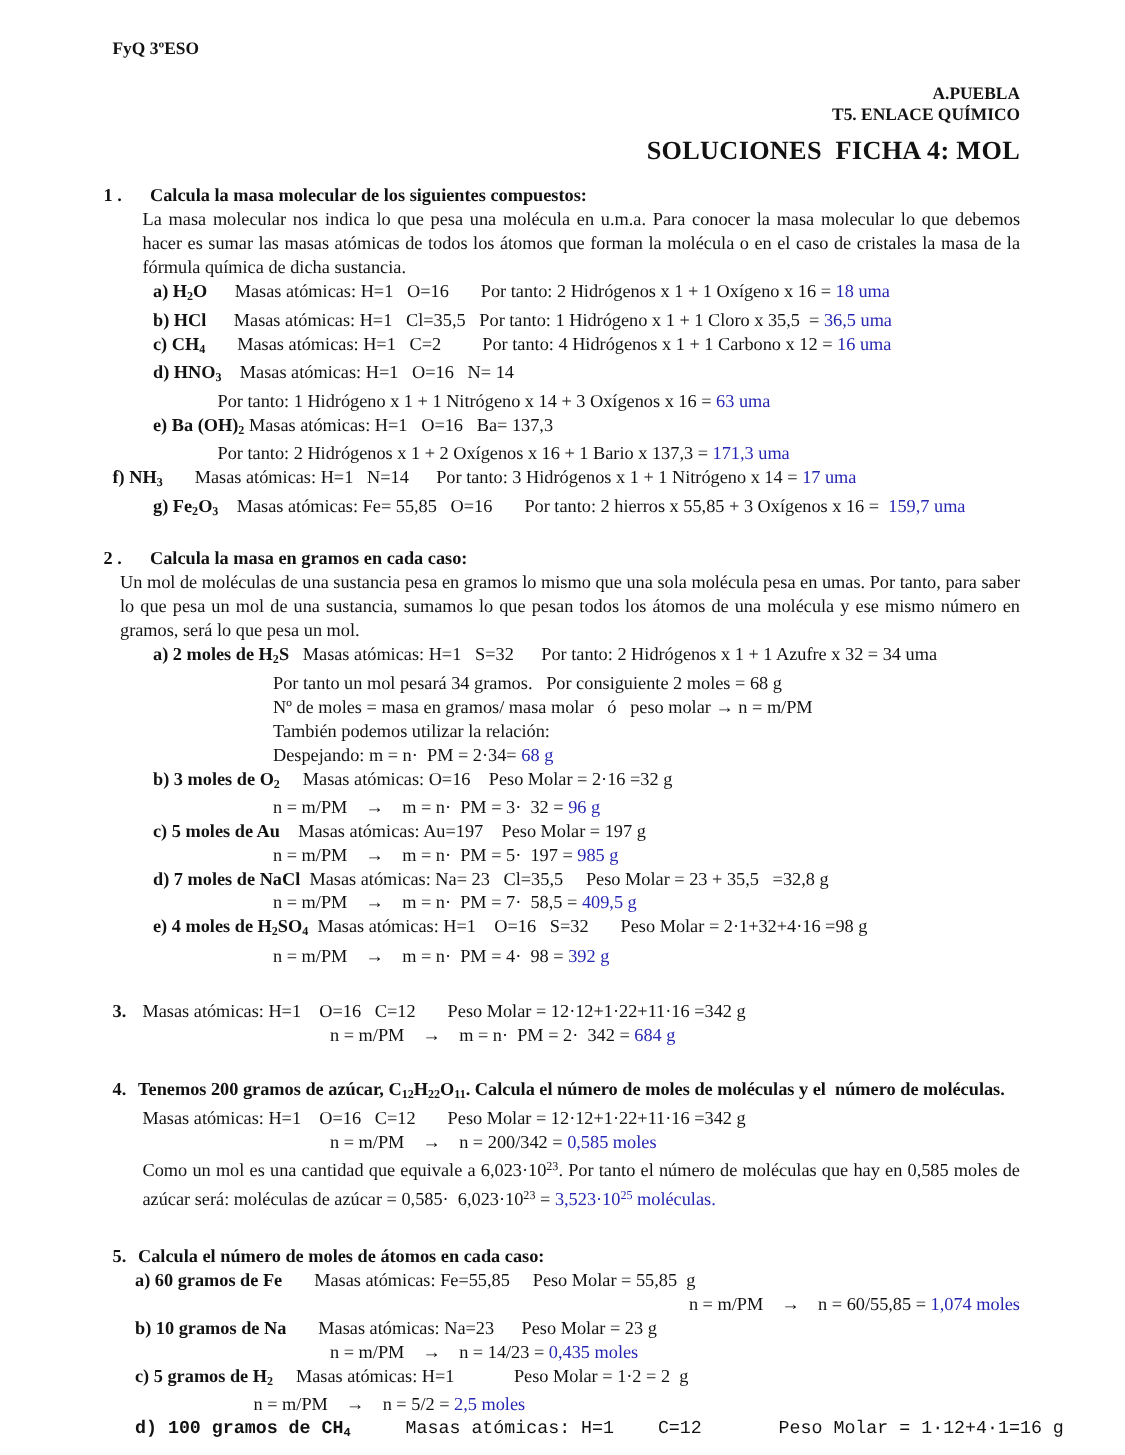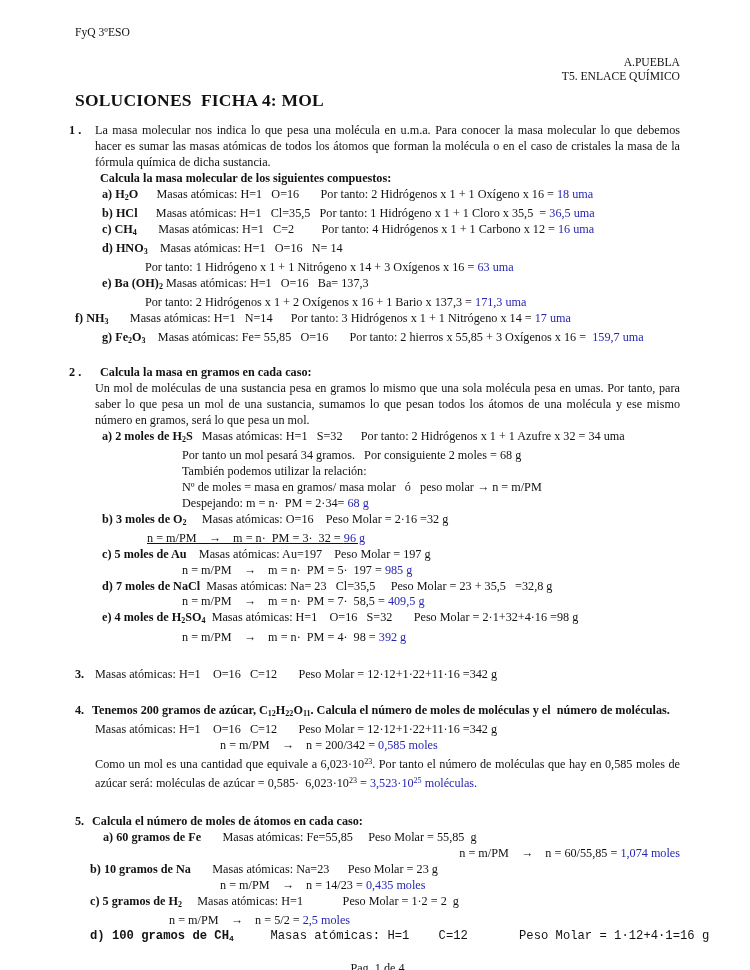--- a/index.html
+++ b/index.html
@@ -1,22 +1,22 @@
 <!DOCTYPE html>
 <html style="--ans: #2626b2;"><head>
 <meta charset="utf-8">
 <style>
   html,body{margin:0;padding:0;background:#ffffff;}
   body{width:750px;height:970px;font-family:"Liberation Serif", serif;color:#121212;}
   .page{position:relative;width:750px;height:970px;box-sizing:border-box;
         padding:26px 70px 0 75px;overflow:hidden;background:#ffffff;}
   .hdr{display:flex;justify-content:space-between;align-items:flex-start;
-       font-weight:normal;font-size:11.6px;line-height:1.25;}
+       font-weight:bold;font-size:11.6px;line-height:1.25;}
   .hdr-right{text-align:right;margin-top:30px;}
-  .title{text-align:left;font-size:17.5px;font-weight:bold;margin:5px 0 0 0;
+  .title{text-align:right;font-size:17.5px;font-weight:bold;margin:5px 0 0 0;
          white-space:pre;letter-spacing:.2px;}
   .section{position:relative;}
   .num{position:absolute;top:0;font-weight:bold;font-size:12.2px;}
   .line{white-space:pre;font-size:12.2px;line-height:15.9px;}
   .line.wrap{white-space:pre-wrap;text-align:justify;}
   .b{font-weight:bold;}
   .ans{color:var(--ans,#2626b2);}
   .sub{font-size:.66em;vertical-align:-0.28em;}
   .sup{font-size:.66em;vertical-align:.5em;}
   .footer{text-align:center;font-size:12.2px;margin-top:14px;}
@@ -31,65 +31,66 @@
       <div>A.PUEBLA</div>
       <div>T5. ENLACE QUÍMICO</div>
     </div>
   </div>
 
   <div class="title">SOLUCIONES  FICHA 4: MOL</div>
 
   <div id="sections">
       <div class="section" style="margin-top: 12px;">
         <span class="num" style="left: -6px;">1 .</span>
+        <div class="line" style="margin-left: 25px;"><span class="b">Calcula la masa molecular de los siguientes compuestos:</span></div>
         <div class="line wrap" style="margin-left: 20px;"><span>La masa molecular nos indica lo que pesa una molécula en u.m.a. Para conocer la masa molecular lo que debemos hacer es sumar las masas atómicas de todos los átomos que forman la molécula o en el caso de cristales la masa de la fórmula química de dicha sustancia.</span></div>
-        <div class="line" style="margin-left: 25px;"><span class="b">Calcula la masa molecular de los siguientes compuestos:</span></div>
         <div class="line" style="margin-left: 27px;"><span class="b">a) H</span><span class="b sub">2</span><span class="b">O</span><span>      Masas atómicas: H=1   O=16       Por tanto: 2 Hidrógenos x 1 + 1 Oxígeno x 16 = </span><span class="ans">18 uma</span></div>
         <div class="line" style="margin-left: 27px;"><span class="b">b) HCl</span><span>      Masas atómicas: H=1   Cl=35,5   Por tanto: 1 Hidrógeno x 1 + 1 Cloro x 35,5  = </span><span class="ans">36,5 uma</span></div>
         <div class="line" style="margin-left: 27px;"><span class="b">c) CH</span><span class="b sub">4</span><span>       Masas atómicas: H=1   C=2         Por tanto: 4 Hidrógenos x 1 + 1 Carbono x 12 = </span><span class="ans">16 uma</span></div>
         <div class="line" style="margin-left: 27px;"><span class="b">d) HNO</span><span class="b sub">3</span><span>    Masas atómicas: H=1   O=16   N= 14</span></div>
         <div class="line" style="margin-left: 70px;"><span>Por tanto: 1 Hidrógeno x 1 + 1 Nitrógeno x 14 + 3 Oxígenos x 16 = </span><span class="ans">63 uma</span></div>
         <div class="line" style="margin-left: 27px;"><span class="b">e) Ba (OH)</span><span class="b sub">2</span><span> Masas atómicas: H=1   O=16   Ba= 137,3</span></div>
         <div class="line" style="margin-left: 70px;"><span>Por tanto: 2 Hidrógenos x 1 + 2 Oxígenos x 16 + 1 Bario x 137,3 = </span><span class="ans">171,3 uma</span></div>
         <div class="line" style=""><span class="b">f) NH</span><span class="b sub">3</span><span>       Masas atómicas: H=1   N=14      Por tanto: 3 Hidrógenos x 1 + 1 Nitrógeno x 14 = </span><span class="ans">17 uma</span></div>
         <div class="line" style="margin-left: 27px;"><span class="b">g) Fe</span><span class="b sub">2</span><span class="b">O</span><span class="b sub">3</span><span>    Masas atómicas: Fe= 55,85   O=16       Por tanto: 2 hierros x 55,85 + 3 Oxígenos x 16 =  </span><span class="ans">159,7 uma</span></div>
       </div>
       <div class="section" style="margin-top: 16px;">
         <span class="num" style="left: -6px;">2 .</span>
         <div class="line" style="margin-left: 25px;"><span class="b">Calcula la masa en gramos en cada caso:</span></div>
-        <div class="line wrap" style="margin-left: 20px;"><span>Un mol de moléculas de una sustancia pesa en gramos lo mismo que una sola molécula pesa en umas. Por tanto, para saber lo que pesa un mol de una sustancia, sumamos lo que pesan todos los átomos de una molécula y ese mismo número en gramos, será lo que pesa un mol.</span></div>
+        <div class="line wrap" style="margin-left: 5px;"><span>Un mol de moléculas de una sustancia pesa en gramos lo mismo que una sola molécula pesa en umas. Por tanto, para saber lo que pesa un mol de una sustancia, sumamos lo que pesan todos los átomos de una molécula y ese mismo número en gramos, será lo que pesa un mol.</span></div>
         <div class="line" style="margin-left: 27px;"><span class="b">a) 2 moles de H</span><span class="b sub">2</span><span class="b">S</span><span>   Masas atómicas: H=1   S=32      Por tanto: 2 Hidrógenos x 1 + 1 Azufre x 32 = 34 uma</span></div>
         <div class="line" style="margin-left: 107px;"><span>Por tanto un mol pesará 34 gramos.   Por consiguiente 2 moles = 68 g</span></div>
+        <div class="line" style="margin-left: 107px;"><span>Nº de moles = masa en gramos/ masa molar   ó   peso molar → n = m/PM</span></div>
         <div class="line" style="margin-left: 107px;"><span>También podemos utilizar la relación:</span></div>
-        <div class="line" style="margin-left: 107px;"><span>Nº de moles = masa en gramos/ masa molar   ó   peso molar → n = m/PM</span></div>
         <div class="line" style="margin-left: 107px;"><span>Despejando: m = n·  PM = 2·34= </span><span class="ans">68 g</span></div>
         <div class="line" style="margin-left: 27px;"><span class="b">b) 3 moles de O</span><span class="b sub">2</span><span>     Masas atómicas: O=16    Peso Molar = 2·16 =32 g</span></div>
-        <div class="line" style="margin-left: 72px; text-decoration: underline;"><span>n = m/PM    →    m = n·  PM = 3·  32 = </span><span class="ans">96 g</span></div>
+        <div class="line" style="margin-left: 107px;"><span>n = m/PM    →    m = n·  PM = 3·  32 = </span><span class="ans">96 g</span></div>
         <div class="line" style="margin-left: 27px;"><span class="b">c) 5 moles de Au</span><span>    Masas atómicas: Au=197    Peso Molar = 197 g</span></div>
         <div class="line" style="margin-left: 107px;"><span>n = m/PM    →    m = n·  PM = 5·  197 = </span><span class="ans">985 g</span></div>
         <div class="line" style="margin-left: 27px;"><span class="b">d) 7 moles de NaCl</span><span>  Masas atómicas: Na= 23   Cl=35,5     Peso Molar = 23 + 35,5   =32,8 g</span></div>
         <div class="line" style="margin-left: 107px;"><span>n = m/PM    →    m = n·  PM = 7·  58,5 = </span><span class="ans">409,5 g</span></div>
         <div class="line" style="margin-left: 27px;"><span class="b">e) 4 moles de H</span><span class="b sub">2</span><span class="b">SO</span><span class="b sub">4</span><span>  Masas atómicas: H=1    O=16   S=32       Peso Molar = 2·1+32+4·16 =98 g</span></div>
         <div class="line" style="margin-left: 107px;"><span>n = m/PM    →    m = n·  PM = 4·  98 = </span><span class="ans">392 g</span></div>
       </div>
       <div class="section" style="margin-top: 22px;">
         <span class="num" style="left: 0px;">3.</span>
         <div class="line" style="margin-left: 20px;"><span>Masas atómicas: H=1    O=16   C=12       Peso Molar = 12·12+1·22+11·16 =342 g</span></div>
+        <div class="line" style="margin-left: 145px;"><span>n = m/PM    →    m = n·  PM = 2·  342 = </span><span class="ans">684 g</span></div>
       </div>
       <div class="section" style="margin-top: 20px;">
         <span class="num" style="left: 0px;">4.</span>
         <div class="line wrap" style="margin-left: 17px;"><span class="b">Tenemos 200 gramos de azúcar, C</span><span class="b sub">12</span><span class="b">H</span><span class="b sub">22</span><span class="b">O</span><span class="b sub">11</span><span class="b">. Calcula el número de moles de moléculas y el  número de moléculas.</span></div>
         <div class="line" style="margin-left: 20px;"><span>Masas atómicas: H=1    O=16   C=12       Peso Molar = 12·12+1·22+11·16 =342 g</span></div>
         <div class="line" style="margin-left: 145px;"><span>n = m/PM    →    n = 200/342 = </span><span class="ans">0,585 moles</span></div>
         <div class="line wrap" style="margin-left: 20px;"><span>Como un mol es una cantidad que equivale a 6,023·10</span><span class="sup">23</span><span>. Por tanto el número de moléculas que hay en 0,585 moles de azúcar será: moléculas de azúcar = 0,585·  6,023·10</span><span class="sup">23</span><span> = </span><span class="ans">3,523·10</span><span class="ans sup">25</span><span class="ans"> moléculas.</span></div>
       </div>
       <div class="section" style="margin-top: 22px;">
         <span class="num" style="left: 0px;">5.</span>
         <div class="line" style="margin-left: 17px;"><span class="b">Calcula el número de moles de átomos en cada caso:</span></div>
-        <div class="line" style="margin-left: 28px;"><span class="b">a) 60 gramos de Fe</span><span>       Masas atómicas: Fe=55,85     Peso Molar = 55,85  g</span></div>
+        <div class="line" style="margin-left: 15px;"><span class="b">a) 60 gramos de Fe</span><span>       Masas atómicas: Fe=55,85     Peso Molar = 55,85  g</span></div>
         <div class="line" style="margin-left: 103px; text-align: right;"><span>n = m/PM    →    n = 60/55,85 = </span><span class="ans">1,074 moles</span></div>
         <div class="line" style="margin-left: 15px;"><span class="b">b) 10 gramos de Na</span><span>       Masas atómicas: Na=23      Peso Molar = 23 g</span></div>
         <div class="line" style="margin-left: 145px;"><span>n = m/PM    →    n = 14/23 = </span><span class="ans">0,435 moles</span></div>
         <div class="line" style="margin-left: 15px;"><span class="b">c) 5 gramos de H</span><span class="b sub">2</span><span>     Masas atómicas: H=1             Peso Molar = 1·2 = 2  g</span></div>
         <div class="line" style="margin-left: 94px;"><span>n = m/PM    →    n = 5/2 = </span><span class="ans">2,5 moles</span></div>
         <div class="line" style="margin-left: 15px; font-family: Liberation Mono, monospace;"><span class="b">d) 100 gramos de CH</span><span class="b sub">4</span><span>     Masas atómicas: H=1    C=12       Peso Molar = 1·12+4·1=16 g</span></div>
       </div>
     </div>
 
   <div class="footer">Pag. 1 de 4</div>

